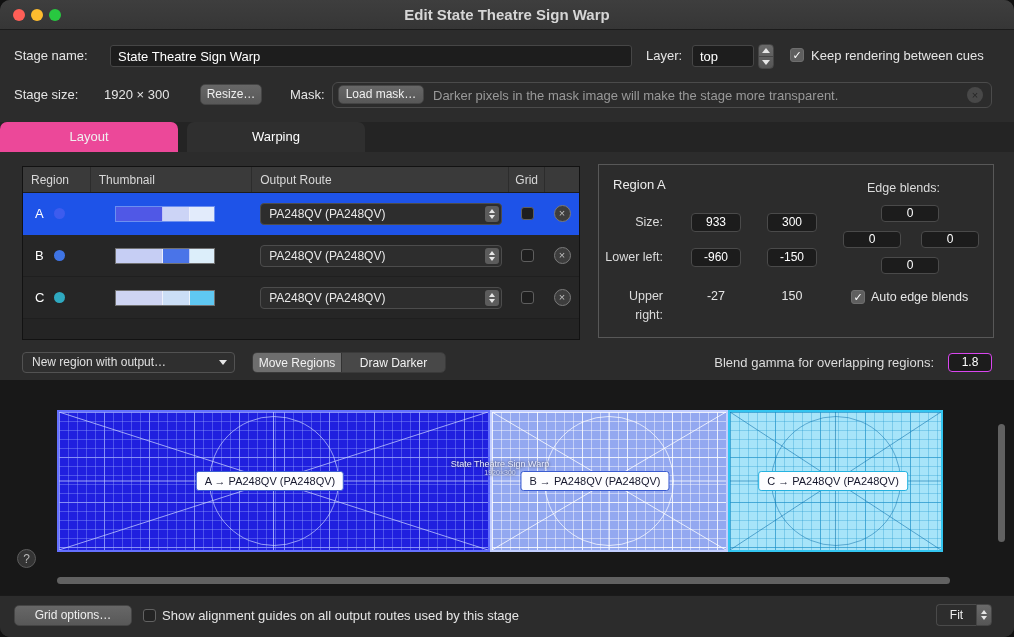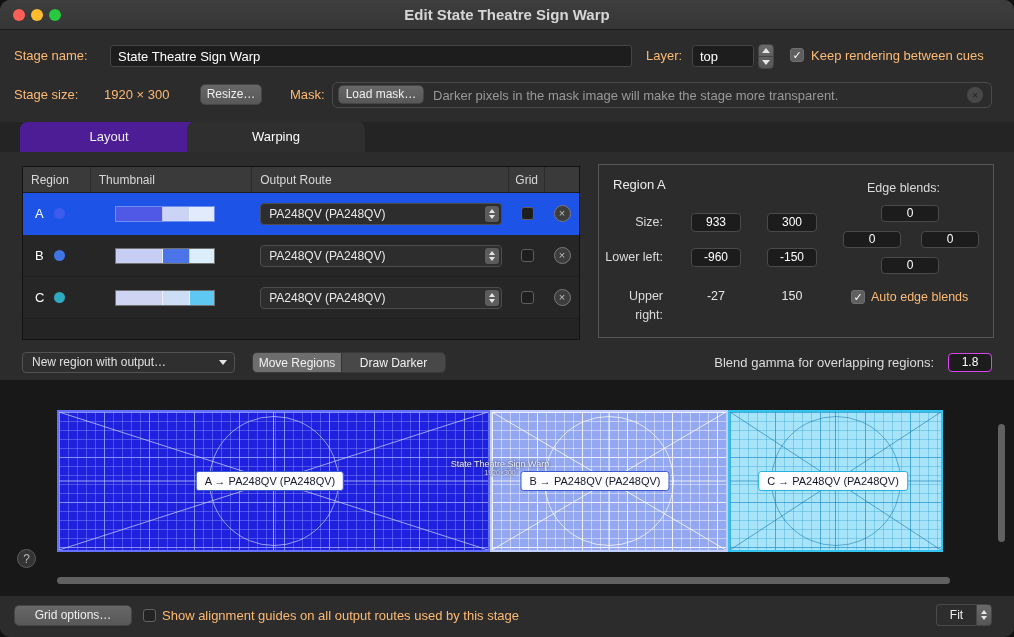--- a/index.html
+++ b/index.html
@@ -11,21 +11,21 @@
   }
   
   .titlebar { position:absolute; top:0; left:0; right:0; height:30px;
     background:linear-gradient(#3e3e3e,#363636); border-bottom:1px solid #1b1b1b; }
   .titlebar .title { text-align:center; line-height:30px; font-weight:bold; color:#d6d6d6; font-size:15px; }
   .tl { position:absolute; top:9px; width:12px; height:12px; border-radius:50%; }
   .tl.red { left:13px; background:#ff5f57; }
   .tl.yellow { left:31px; background:#febc2e; }
   .tl.green { left:49px; background:#28c840; }
   
-  .lbl { position:absolute; color:#fdba74; font-size:13px; }
+  .lbl { position:absolute; color:#e5e5e5; font-size:13px; }
   .tfield { position:absolute; background:#1d1d1d; border:1px solid #464646; border-radius:3px;
     color:#fff; font-size:13px; font-family:"Liberation Sans",sans-serif; padding:0 7px; outline:none; }
   .pushbtn { position:absolute; background:linear-gradient(#676767,#585858); border:1px solid #454545;
     border-radius:5px; color:#efefef; font-size:12px; text-align:center; }
   .checkbox { position:absolute; width:14px; height:14px; border-radius:3px; background:#232323;
     border:1px solid #626262; display:flex; align-items:center; justify-content:center; }
   .checkbox.checked { background:#5f5f5f; border-color:#6e6e6e; }
   .checkbox .mark { color:#fff; font-size:11px; line-height:1; }
   .stepper { position:absolute; width:16px; background:linear-gradient(#6a6a6a,#565656);
     border:1px solid #454545; border-radius:4px; display:flex; flex-direction:column; }
@@ -38,21 +38,21 @@
   
   .hdr-row1 { position:absolute; top:44px; left:0; right:0; height:26px; }
   .hdr-row2 { position:absolute; top:82px; left:0; right:0; height:26px; }
   .maskwell { position:absolute; left:332px; right:22px; top:0; height:26px;
     border:1px solid #4b4b4b; border-radius:6px; }
   .maskhint { position:absolute; left:100px; top:0; line-height:25px; color:#999; font-size:13px; white-space:nowrap; }
   
   .tabbar { position:absolute; top:122px; left:0; right:0; height:30px; background:#242424; }
   .tab { position:absolute; top:0; height:30px; width:178px; text-align:center; line-height:30px;
     font-size:13px; border-top-left-radius:7px; border-top-right-radius:7px; }
-  .tab.active { left:20px; background:#4c1d95; color:#f0f0f0; }
+  .tab.active { left:0; background:#ec4899; color:#f0f0f0; }
   .tab.inactive { left:187px; background:#2f2f2f; color:#ffffff; }
   
   .content { position:absolute; top:152px; left:0; right:0; height:228px; background:#2c2c2c; }
   .rtable { position:absolute; left:22px; top:14px; width:558px; height:174px;
     background:#242424; border:1px solid #121212; }
   .rtable .thead { display:flex; height:26px; background:#3a3a3a; border-bottom:1px solid #1c1c1c; }
   .rtable .th { font-size:12px; color:#d8d8d8; line-height:26px; padding-left:8px; border-right:1px solid #2c2c2c; overflow:hidden; }
   .c1 { width:68px; } .c2 { width:162px; } .c3 { width:258px; } .c4 { width:36px; } .c5 { width:34px; border-right:none !important; }
   .rrow { display:flex; height:42px; align-items:center; border-bottom:1px solid #1f1f1f; background:#262626; }
   .rrow.selected { background:#1e53e8; border-bottom-color:#1e53e8; }

